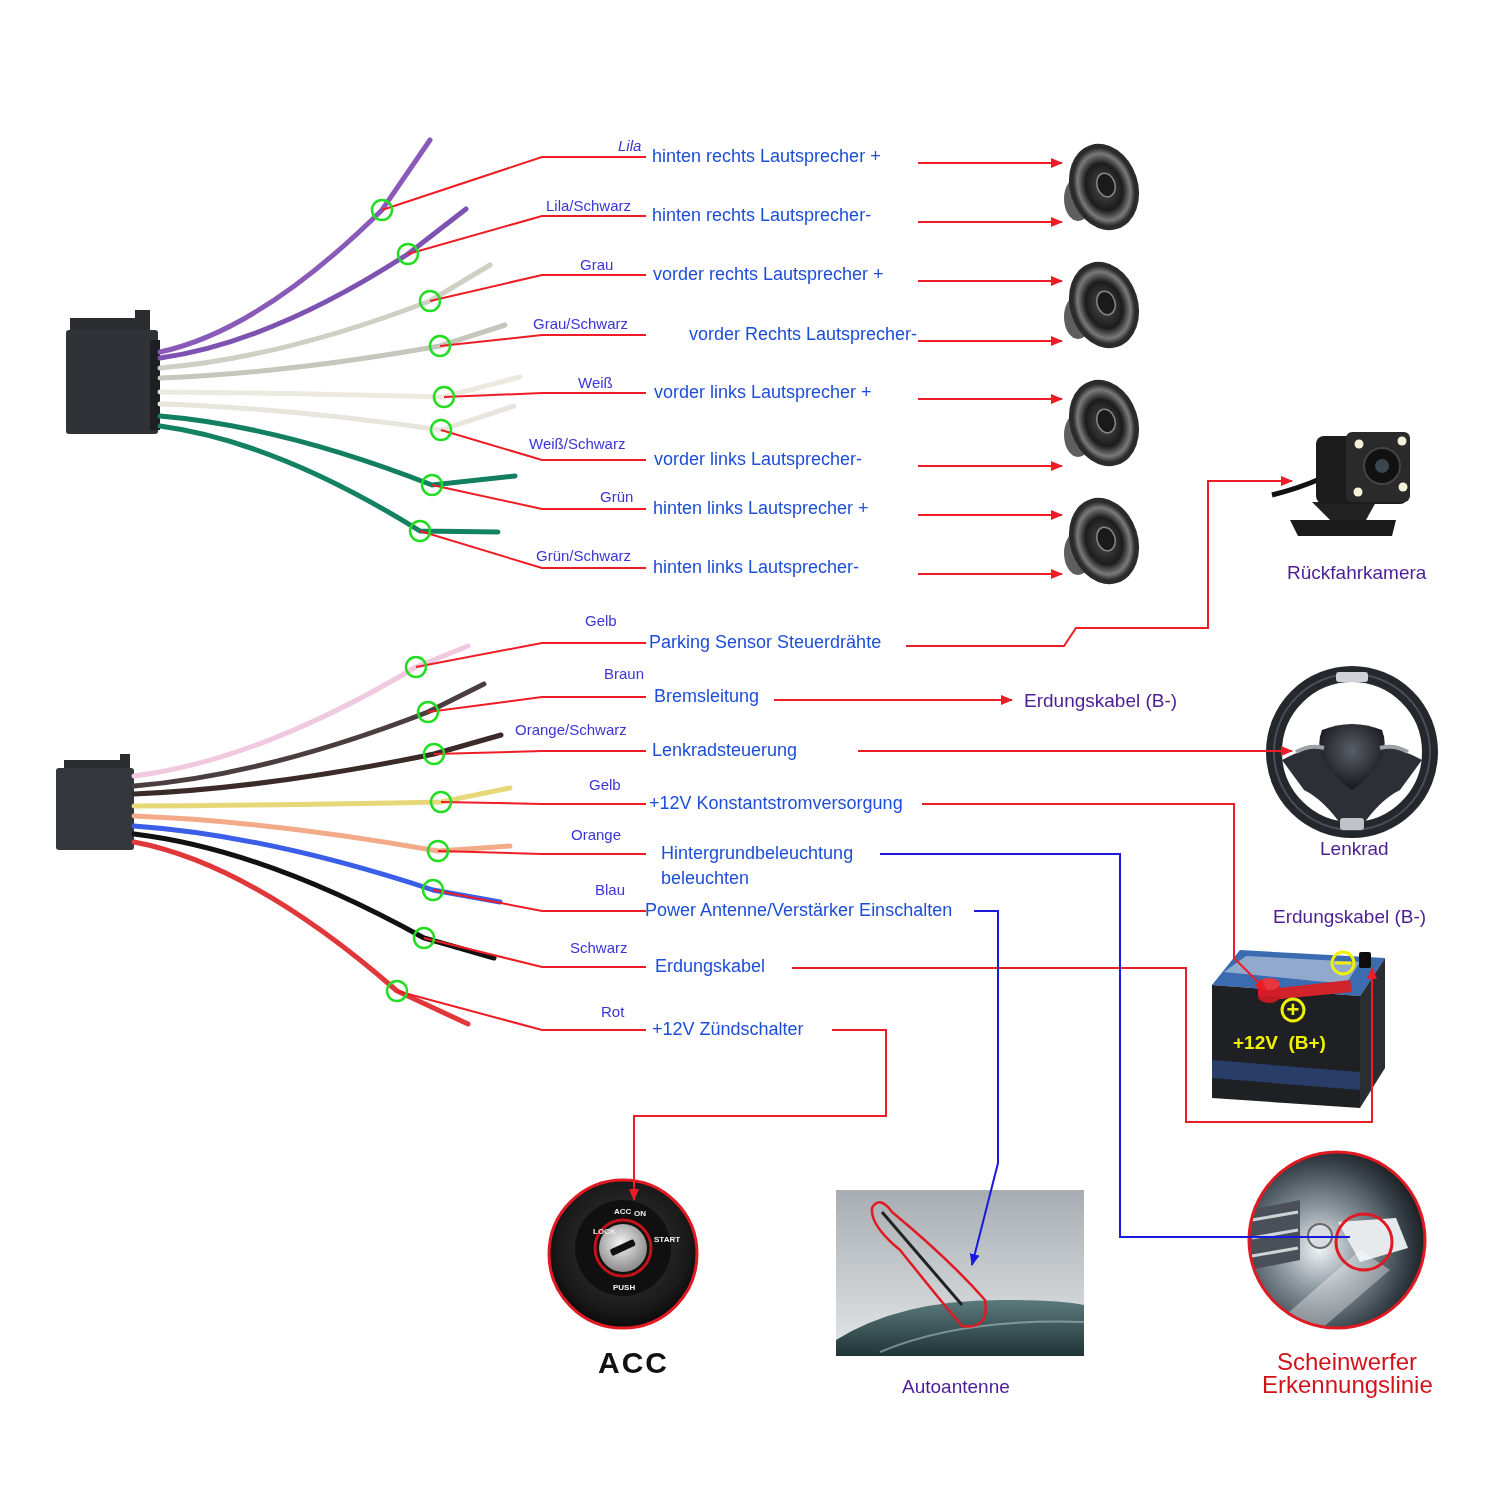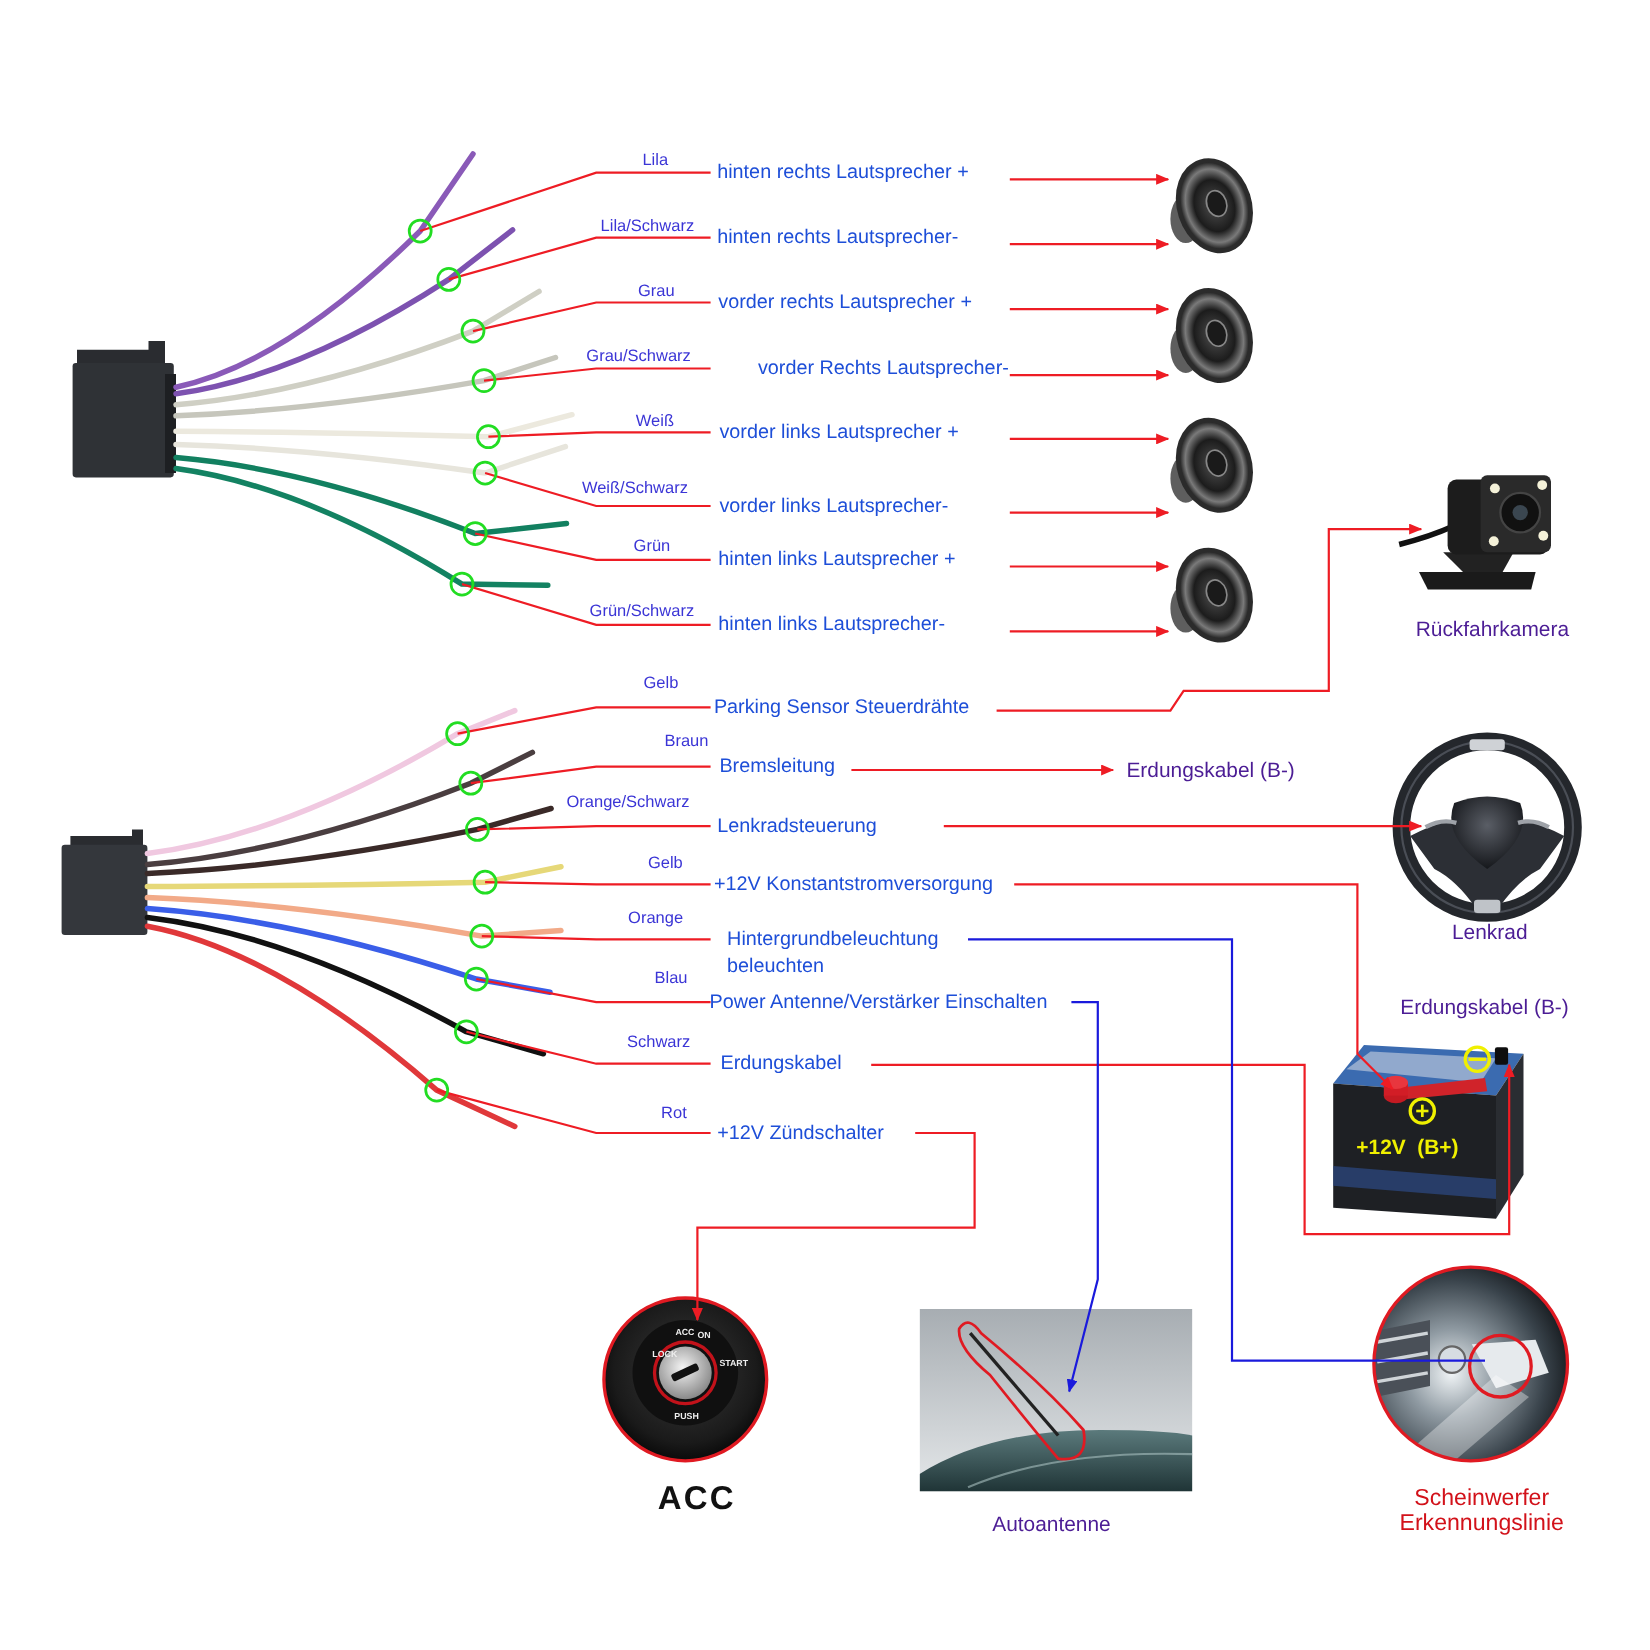--- a/index.html
+++ b/index.html
@@ -2,21 +2,21 @@
 <html><head>
 <meta charset="utf-8">
 <style>
   html, body { margin:0; padding:0; background:#ffffff; }
   body { width:1500px; height:1500px; position:relative; overflow:hidden; font-family:"Liberation Sans", sans-serif; }
   #diagram { position:absolute; left:0; top:0; width:1500px; height:1500px; }
   .t { position:absolute; white-space:nowrap; }
   .color-label { font-size:15px; color:#3b35d6; }
   .func-label { font-size:18px; color:#1d4ed8; }
   .dev-label { font-size:19px; color:#4c1d95; }
-  .red-label { font-size:21px; color:#d2121a; text-align:center; line-height:23px; }
+  .red-label { font-size:24px; color:#d2121a; text-align:center; line-height:23px; }
   .acc-label { font-size:30px; font-weight:bold; color:#111; letter-spacing:2px; }
 </style>
 </head>
 <body>
 
 <svg id="diagram" viewBox="0 0 1500 1500" xmlns="http://www.w3.org/2000/svg">
   <defs>
     <marker id="arrRed" markerWidth="12" markerHeight="10" refX="11" refY="5" orient="auto" markerUnits="userSpaceOnUse">
       <path d="M0,0 L12,5 L0,10 Z" fill="#ee1c24"></path>
     </marker>
@@ -257,33 +257,33 @@
       <polyline points="858,751 1292,751" stroke="#ee1c24" stroke-width="2" fill="none" marker-end="url(#arrRed)"></polyline>
       <polyline points="922,804 1234,804 1234,958 1266,990" stroke="#ee1c24" stroke-width="2" fill="none" marker-end="url(#arrRed)"></polyline>
       <polyline points="792,968 1186,968 1186,1122 1372,1122 1372,968" stroke="#ee1c24" stroke-width="2" fill="none" marker-end="url(#arrRed)"></polyline>
       <polyline points="832,1030 886,1030 886,1116 634,1116 634,1200" stroke="#ee1c24" stroke-width="2" fill="none" marker-end="url(#arrRed)"></polyline>
       <polyline points="880,854 1120,854 1120,1237 1350,1237" stroke="#1a1adc" stroke-width="2" fill="none" marker-end=""></polyline>
       <polyline points="974,911 998,911 998,1163 972,1265" stroke="#1a1adc" stroke-width="2" fill="none" marker-end="url(#arrBlue)"></polyline>
     </g>
 </svg>
 
 <div id="labels">
-    <div class="t color-label" style="left: 584px; top: 137px;">Lila</div>
+    <div class="t color-label" style="left: 618px; top: 137px; font-style: italic;">Lila</div>
     <div class="t func-label" style="left: 652px; top: 146px;">hinten rechts Lautsprecher +</div>
     <div class="t color-label" style="left: 546px; top: 197px;">Lila/Schwarz</div>
     <div class="t func-label" style="left: 652px; top: 205px;">hinten rechts Lautsprecher-</div>
     <div class="t color-label" style="left: 580px; top: 256px;">Grau</div>
     <div class="t func-label" style="left: 653px; top: 264px;">vorder rechts Lautsprecher +</div>
     <div class="t color-label" style="left: 533px; top: 315px;">Grau/Schwarz</div>
     <div class="t func-label" style="left: 653px; top: 324px; margin-left: 36px;">vorder Rechts Lautsprecher-</div>
     <div class="t color-label" style="left: 578px; top: 374px;">Weiß</div>
     <div class="t func-label" style="left: 654px; top: 382px;">vorder links Lautsprecher +</div>
     <div class="t color-label" style="left: 529px; top: 435px;">Weiß/Schwarz</div>
     <div class="t func-label" style="left: 654px; top: 449px;">vorder links Lautsprecher-</div>
-    <div class="t color-label" style="left: 576px; top: 488px;">Grün</div>
+    <div class="t color-label" style="left: 600px; top: 488px;">Grün</div>
     <div class="t func-label" style="left: 653px; top: 498px;">hinten links Lautsprecher +</div>
     <div class="t color-label" style="left: 536px; top: 547px;">Grün/Schwarz</div>
     <div class="t func-label" style="left: 653px; top: 557px;">hinten links Lautsprecher-</div>
     <div class="t color-label" style="left: 585px; top: 612px;">Gelb</div>
     <div class="t func-label" style="left: 649px; top: 632px;">Parking Sensor Steuerdrähte</div>
     <div class="t color-label" style="left: 604px; top: 665px;">Braun</div>
     <div class="t func-label" style="left: 654px; top: 686px;">Bremsleitung</div>
     <div class="t color-label" style="left: 515px; top: 721px;">Orange/Schwarz</div>
     <div class="t func-label" style="left: 652px; top: 740px;">Lenkradsteuerung</div>
     <div class="t color-label" style="left: 589px; top: 776px;">Gelb</div>

